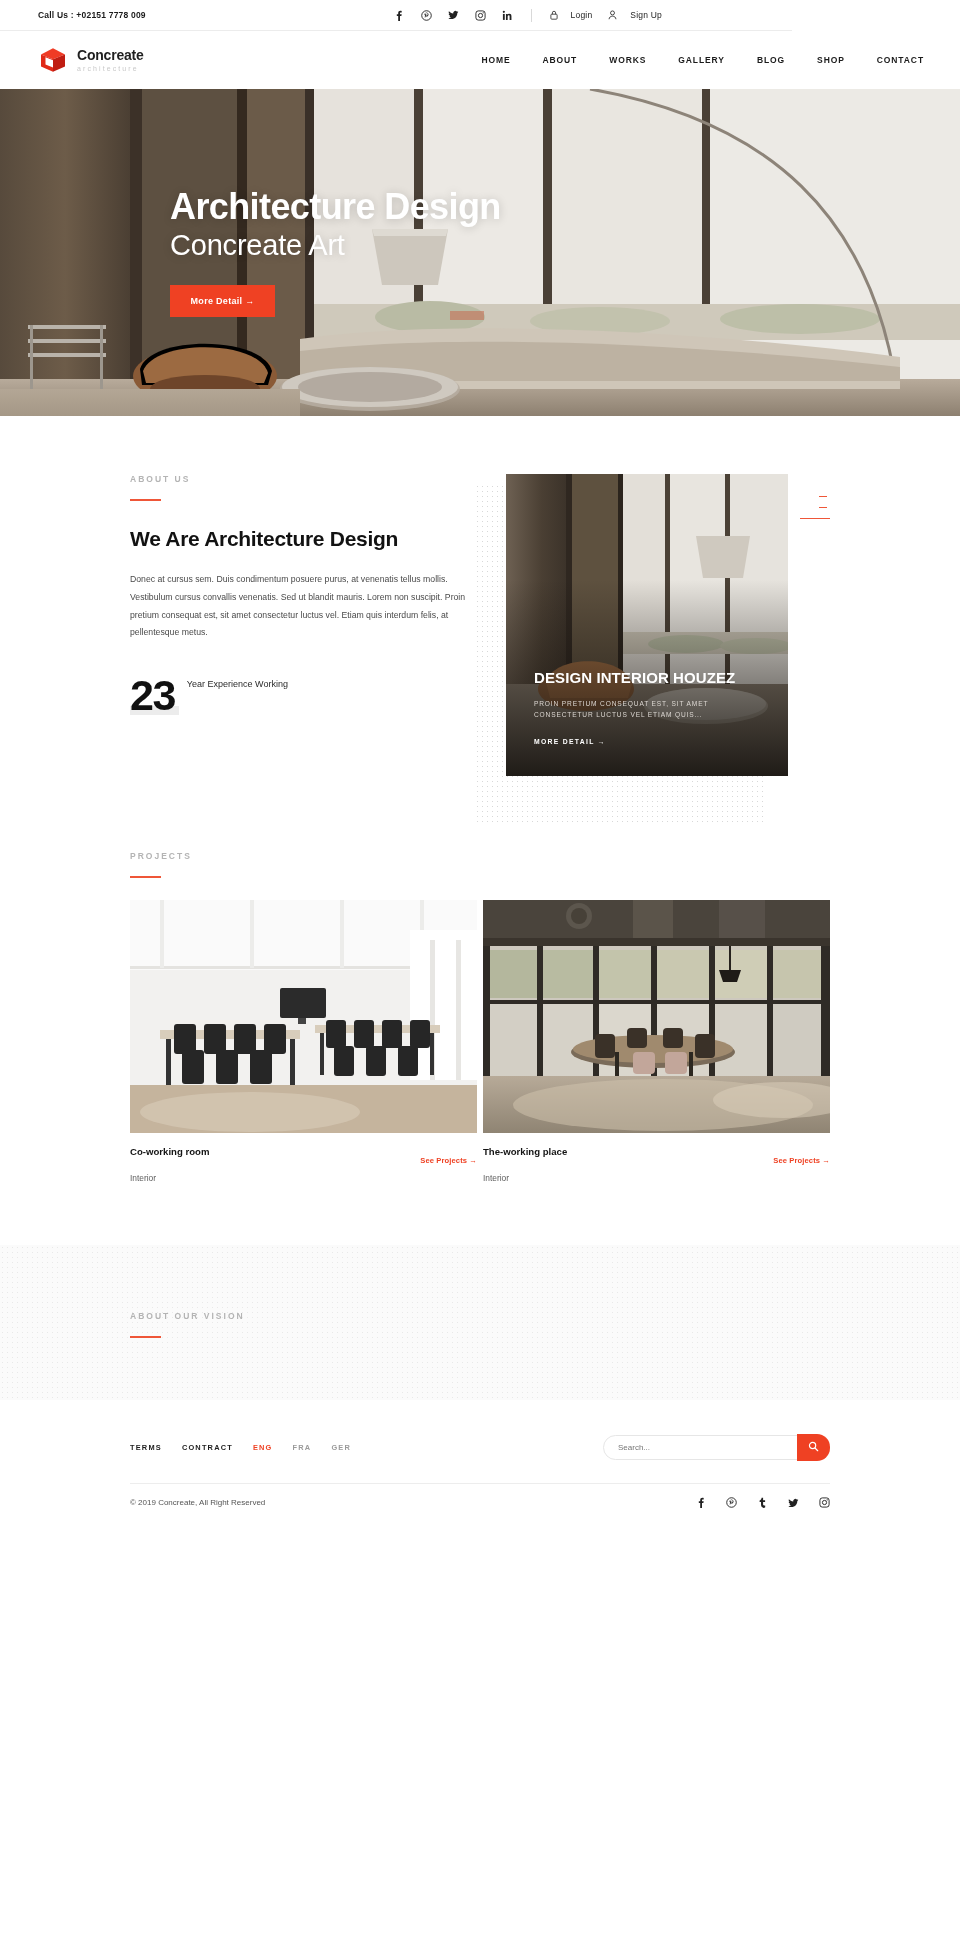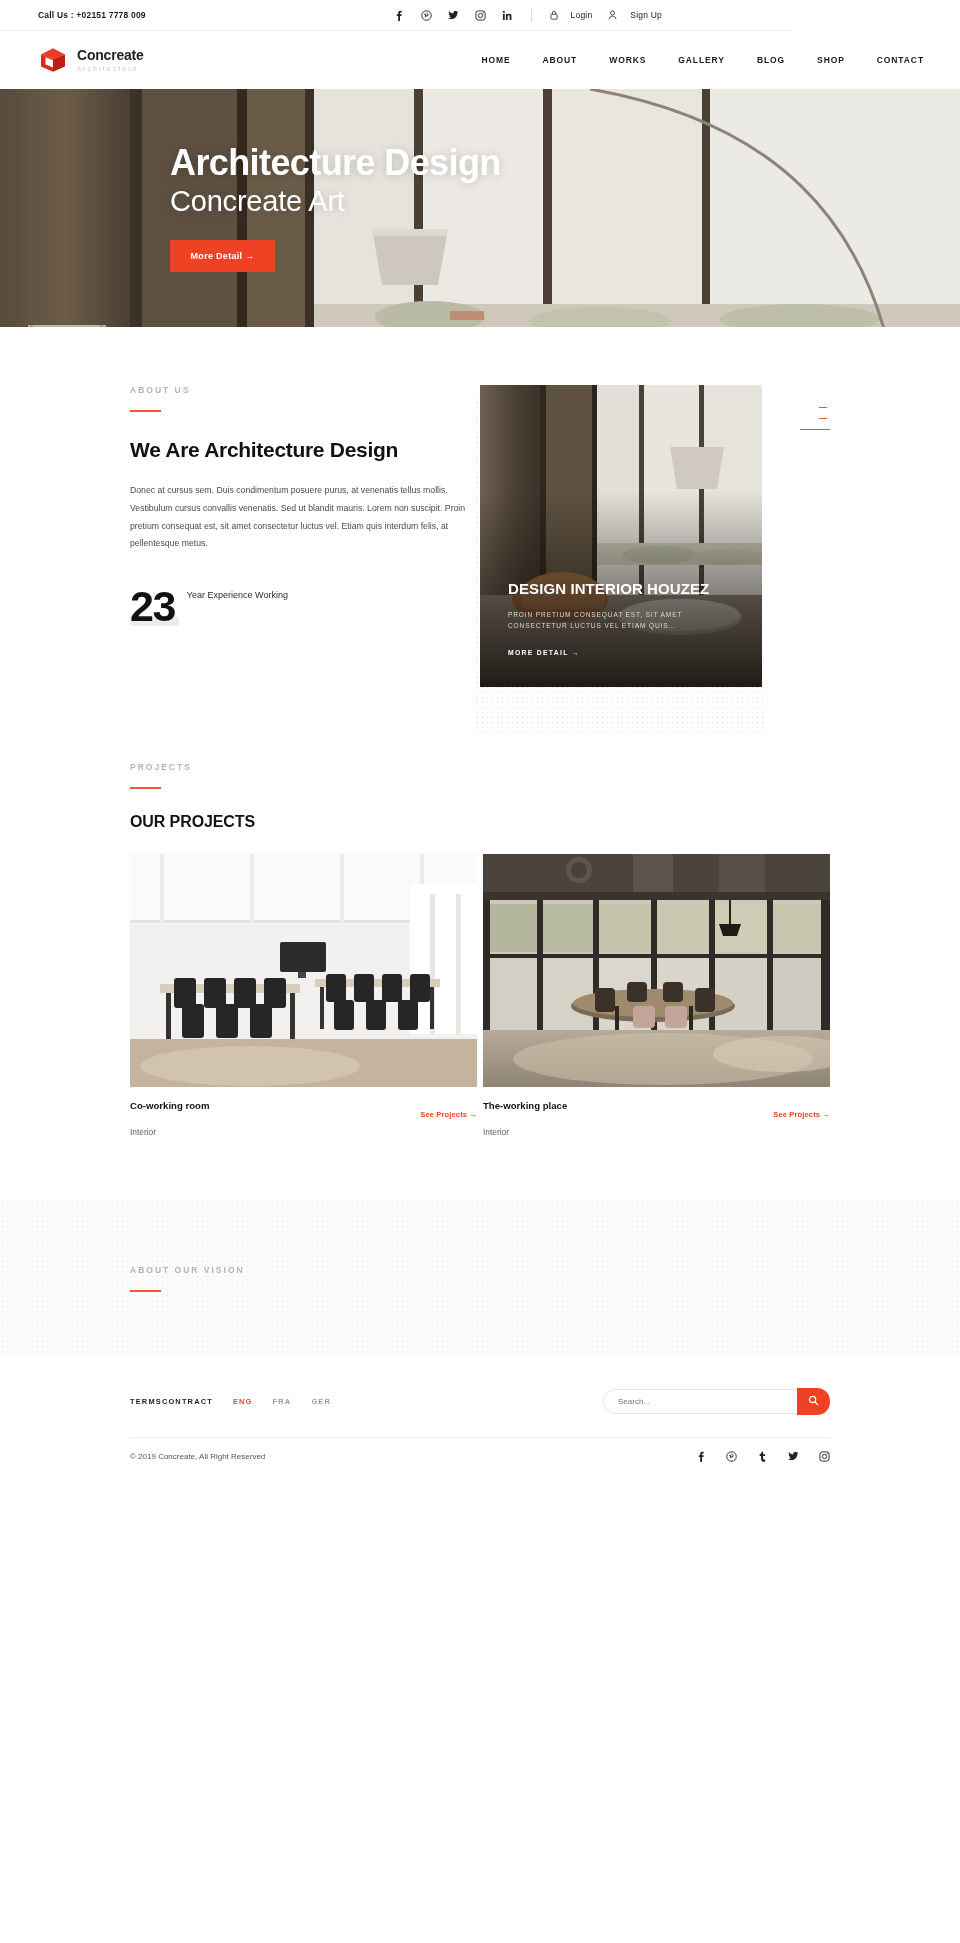--- a/index.html
+++ b/index.html
@@ -47,21 +47,21 @@
   .brand-sub{font-size:7px;letter-spacing:2.1px;color:#c9c9c9;margin-top:3px;}
   .mainnav{margin-left:auto;display:flex;align-items:center;gap:0;}
   .navitem{
     font-size:8.5px;font-weight:bold;letter-spacing:.9px;color:#1b1b1b;
     padding:0 16px;text-transform:uppercase;white-space:nowrap;
   }
   .navitem:last-child{padding-right:0;}
 
   
   .hero{
-    width:960px;height:238px;position:relative;overflow:hidden;
+    width:960px;height:327px;position:relative;overflow:hidden;
     background:#3b82f6;
   }
   .hero-bg{position:absolute;inset:0;}
   .hero-inner{
     position:absolute;left:170px;top:0;height:100%;
     display:flex;flex-direction:column;justify-content:center;
   }
   .hero-t1{
     font-size:36px;font-weight:bold;color:#fff;letter-spacing:-.6px;
     line-height:1.05;text-shadow:0 1px 10px rgba(0,0,0,.18);
@@ -98,21 +98,21 @@
     padding-right:4px;
   }
   .stat-lbl{font-size:9px;line-height:1.55;color:#2b2b2b;margin-left:8px;padding-top:3px;}
 
   .about-right{width:355px;margin-left:0;position:relative;padding-top:0;}
   .dots{
     position:absolute;background-image:radial-gradient(#d8d8d8 .9px,transparent 1px);
     background-size:5px 5px;
   }
   .card-img{
-    position:relative;width:296px;height:302px;margin-left:5px;margin-top:0;
+    position:relative;width:296px;height:302px;margin-left:31px;margin-top:0;
     overflow:hidden;
   }
   .card-body{position:absolute;left:28px;bottom:28px;right:18px;}
   .card-h{
     font-size:15px;font-weight:bold;color:#fff;line-height:1.22;letter-spacing:.1px;
   }
   .card-p{
     font-size:6.6px;color:#ddd8d3;letter-spacing:.85px;line-height:1.75;margin-top:11px;width:205px;
   }
   .card-link{
@@ -142,21 +142,21 @@
     background-image:radial-gradient(#e9e9e9 .85px,transparent .9px);
     background-size:5px 5px;
   }
   .vision-h{
     font-size:15.5px;line-height:1.75;color:#161616;margin-top:26px;letter-spacing:-.15px;width:695px;
   }
 
   
   .footer{padding:34px 0 0 0;}
   .foot-row{display:flex;align-items:center;}
-  .foot-links{display:flex;align-items:center;}
+  .foot-links{display:flex;align-items:center;gap:20px;}
   .foot-link{font-size:7.4px;font-weight:bold;letter-spacing:1.2px;color:#1d1d1d;text-transform:uppercase;}
   .lang-group{display:flex;align-items:center;gap:20px;margin-left:20px;}
   .lang{font-size:7.4px;font-weight:bold;letter-spacing:1.2px;color:#9b9b9b;text-transform:uppercase;}
   .lang.active{color:#ef4123;}
   .search-wrap{margin-left:auto;display:flex;align-items:center;}
   .search-box{
     width:195px;height:25px;border:1px solid #e6e6e6;border-radius:13px 0 0 13px;
     background:#fff;display:flex;align-items:center;padding:0 14px;
   }
   .search-box input{
@@ -397,21 +397,20 @@
             <div class="card-p">PROIN PRETIUM CONSEQUAT EST, SIT AMET CONSECTETUR LUCTUS VEL ETIAM QUIS...</div>
             <a class="card-link">MORE DETAIL →</a>
           </div>
         </div>
       </div>
     </section>
 
     <section class="projects">
       <div class="eyebrow">PROJECTS</div>
       <div class="rule"></div>
-      <h2 class="proj-h">OUR PROJECTS</h2>
 
       <div class="proj-grid">
 
         <div class="proj-card">
           <div class="proj-img">
             <svg width="347" height="233" viewBox="0 0 347 233" preserveAspectRatio="none">
               <rect width="347" height="233" fill="#f2f1ef"></rect>
               <rect x="0" y="0" width="347" height="70" fill="#fafafa"></rect>
               <rect x="0" y="66" width="347" height="3" fill="#e4e3e0"></rect>
               <rect x="30" y="0" width="4" height="68" fill="#ececea"></rect>

